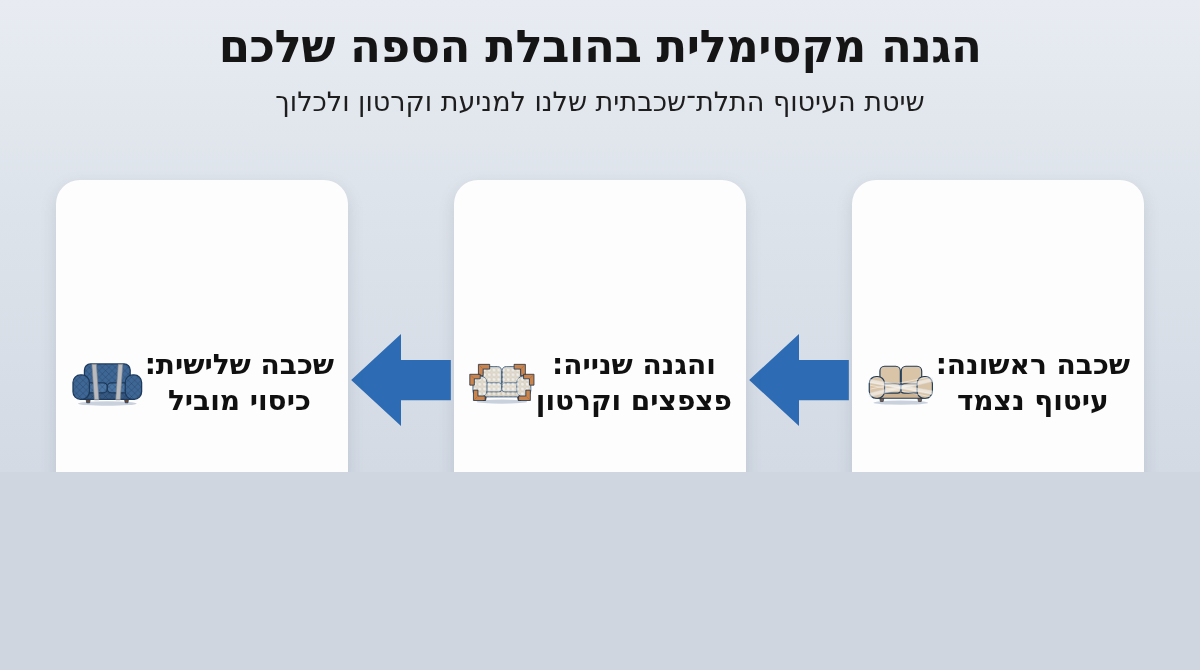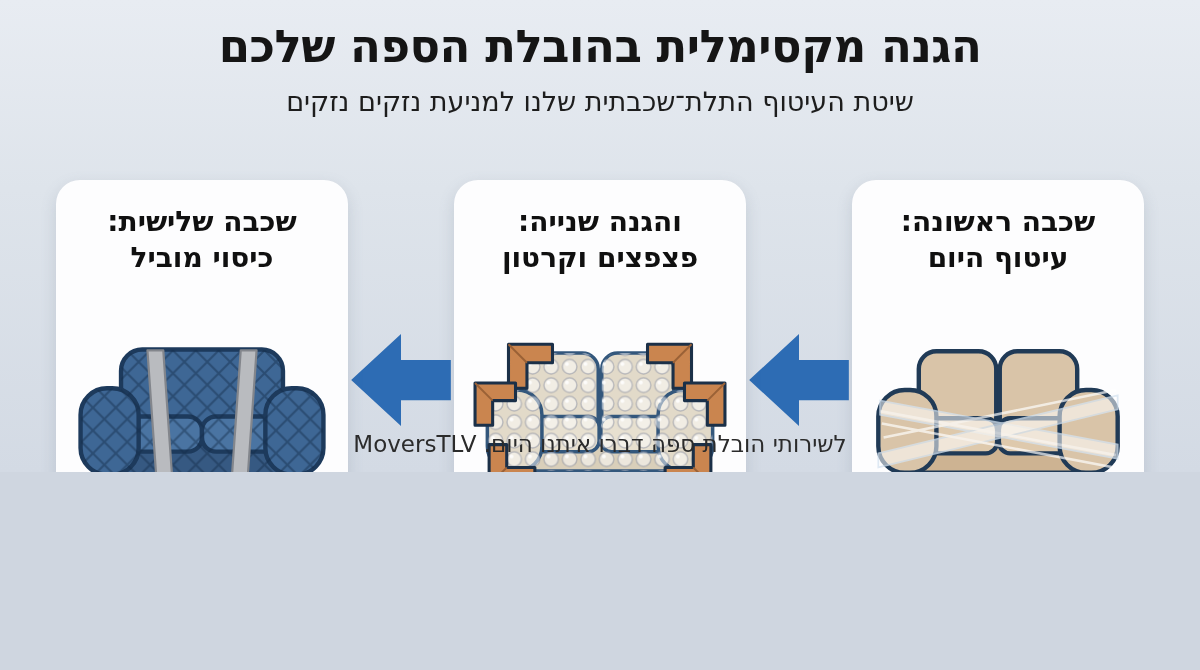--- a/index.html
+++ b/index.html
@@ -28,21 +28,21 @@
   .cards-row {
     position:absolute; top:180px; right:0;
     width:1200px;
     display:flex; justify-content:center; align-items:stretch;
   }
   .card {
     width:292px; height:400px;
     background:#fdfdfe;
     border-radius:24px;
     box-shadow:0 6px 16px rgba(95,110,132,0.20);
-    display:flex; flex-direction:column; align-items:center;
+    display:flex; flex-direction:row; align-items:center;
     padding:24px 14px 18px; box-sizing:border-box;
   }
   .card-title {
     margin:0;
     font-size:28px; line-height:1.3; font-weight:bold; color:#101010;
     text-align:center; white-space:pre-line;
   }
   .illustration {
     flex:1; width:264px;
     display:flex; align-items:center; justify-content:center;
@@ -65,28 +65,28 @@
     font-size:23px; color:#2b2b2b;
   }
 </style>
 </head>
 <body>
 
 <div class="canvas">
 
   <header>
     <h1 class="page-title">הגנה מקסימלית בהובלת הספה שלכם</h1>
-    <div class="page-subtitle">שיטת העיטוף התלת־שכבתית שלנו למניעת נזקים נזקים</div>
+    <div class="page-subtitle">שיטת העיטוף התלת־שכבתית שלנו למניעת וקרטון ולכלוך</div>
   </header>
 
   <div class="cards-row">
 
     <section class="card">
       <h2 class="card-title">שכבה ראשונה:
-עיטוף היום</h2>
+עיטוף נצמד</h2>
       <div class="illustration">
         <svg viewBox="0 0 300 185">
           <ellipse cx="150" cy="171" rx="118" ry="9" fill="#c9d1dc"></ellipse>
           <g stroke="#203a56" stroke-width="3" fill="#8a5a38">
             <polygon points="58,144 78,144 74,166 62,166"></polygon>
             <polygon points="222,144 242,144 238,166 226,166"></polygon>
           </g>
           <g stroke="#203a56" stroke-width="5" stroke-linejoin="round">
             <rect x="60" y="14" width="88" height="100" rx="20" fill="#d9c4a8"></rect>
             <rect x="152" y="14" width="88" height="100" rx="20" fill="#d9c4a8"></rect>
@@ -211,18 +211,14 @@
           <g fill="#b9bbbf" stroke="#83868c" stroke-width="2.5" stroke-linejoin="round">
             <polygon points="88,13 106,13 116,156 98,156"></polygon>
             <polygon points="212,13 194,13 184,156 202,156"></polygon>
           </g>
         </svg>
       </div>
     </section>
 
   </div>
 
-  <footer>
-    <span>לשירותי הובלת ספה דברו איתנו היום.</span>
-    <span>MoversTLV</span>
-  </footer>
 
 </div>
 
 </body></html>

